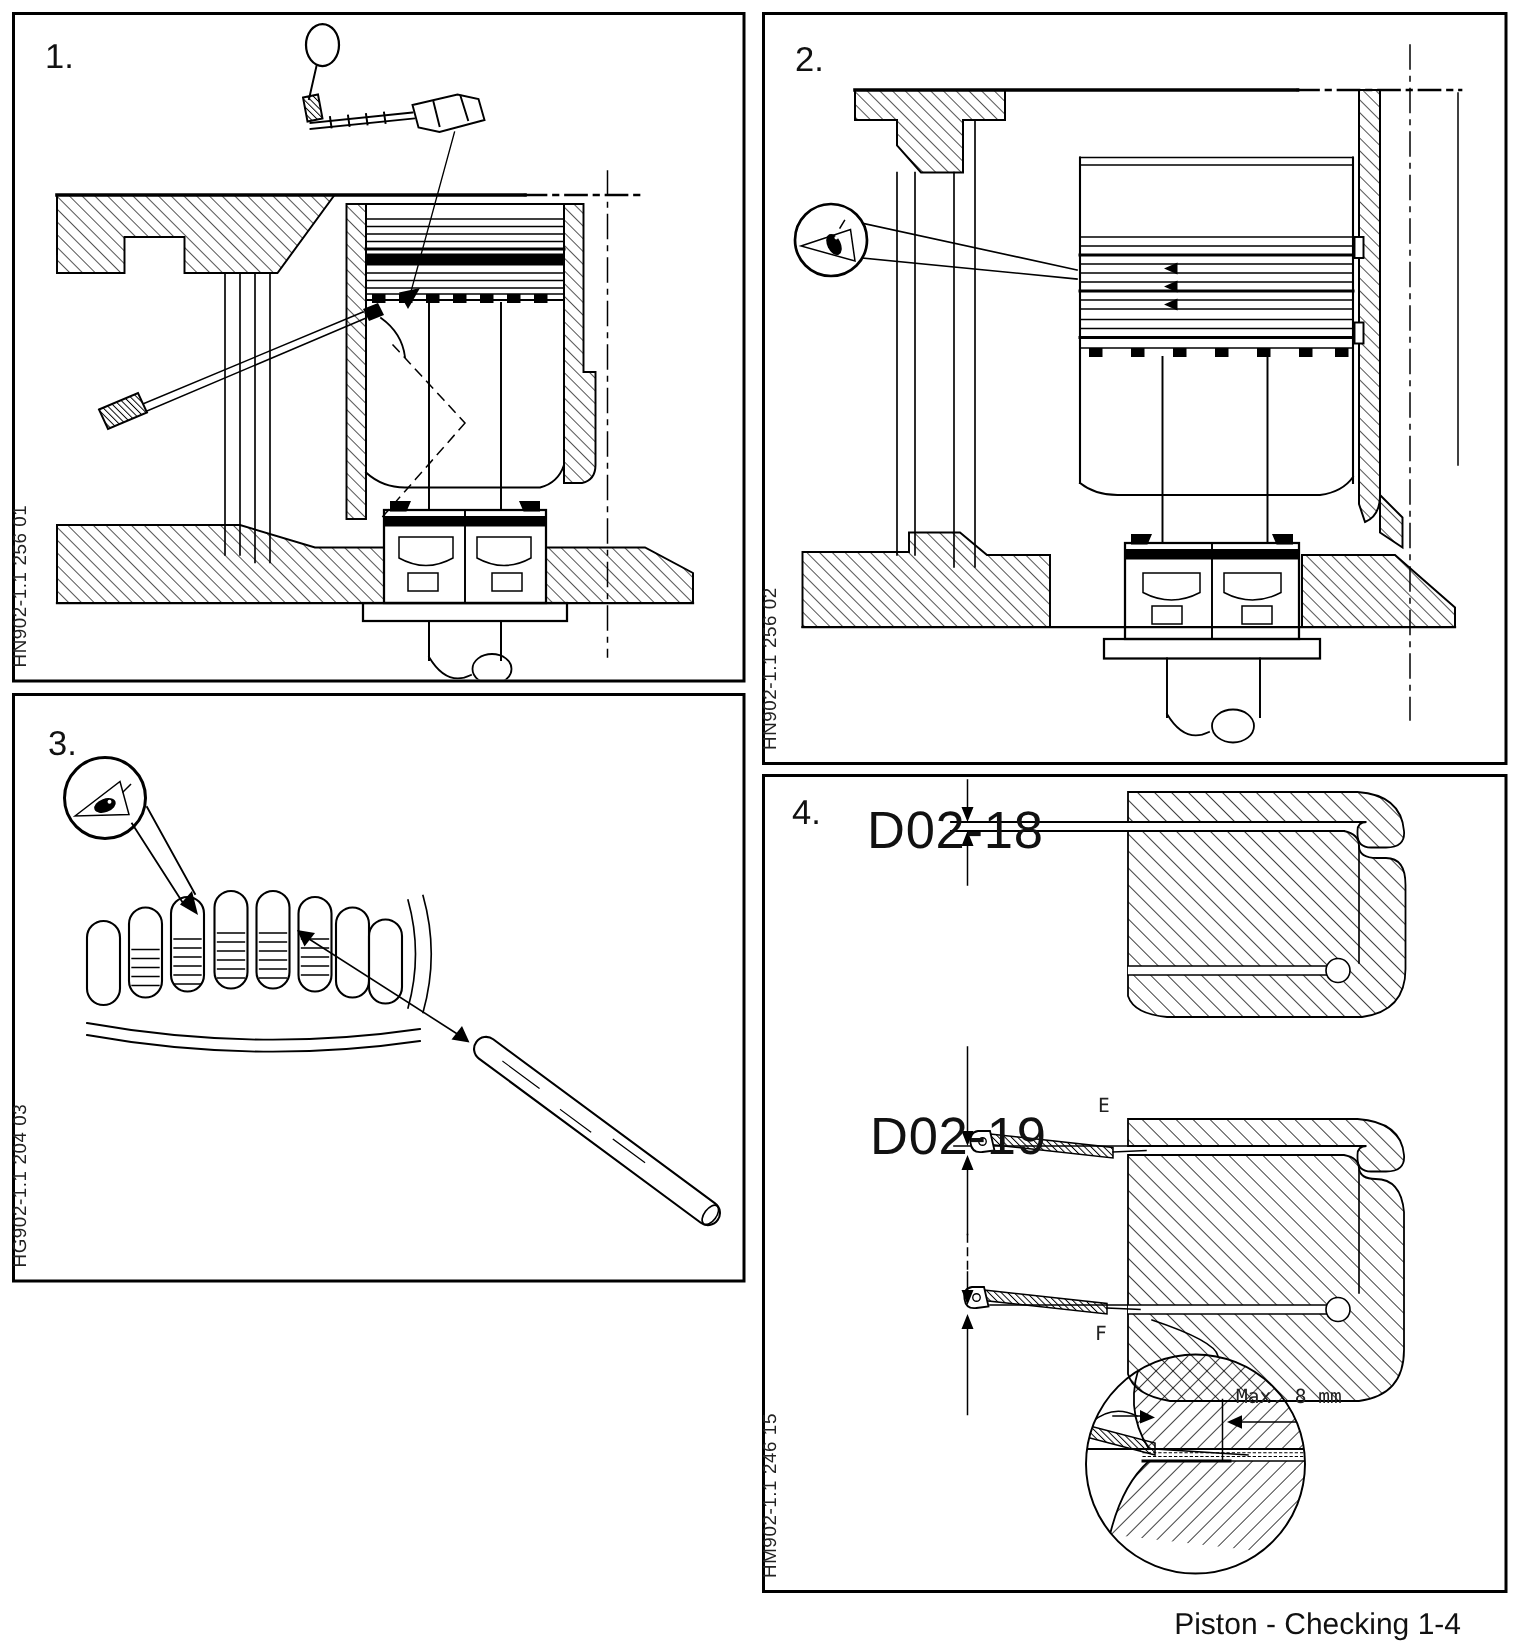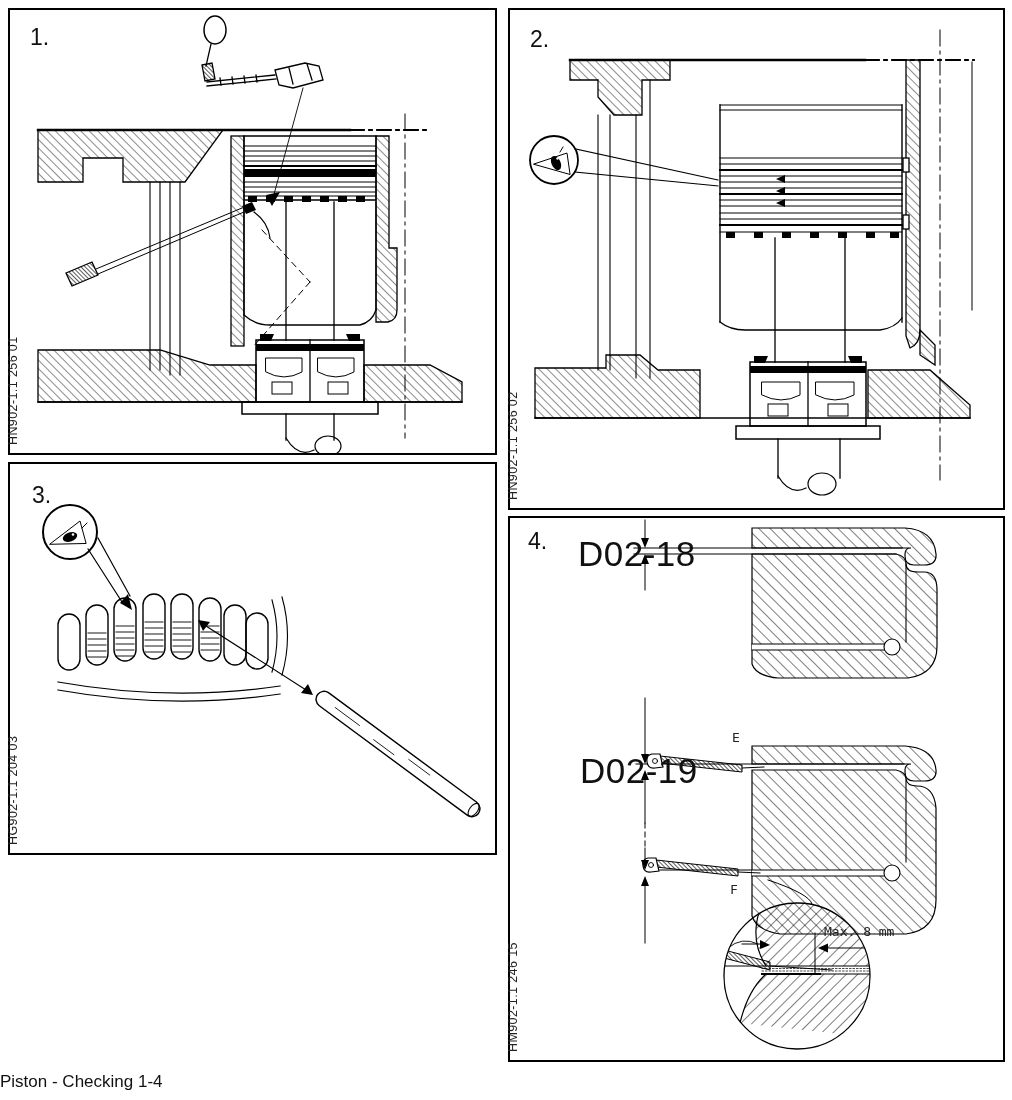--- a/index.html
+++ b/index.html
@@ -14,21 +14,21 @@
   #panel4{left:508px;top:516px;width:497px;height:546px;}
   .panel svg{position:absolute;left:0;top:0;}
   .panel-num{position:absolute;font-size:23px;color:#111;z-index:3;}
   .fig-code{
     position:absolute;left:10px;bottom:8px;transform-origin:0 100%;
     transform:rotate(-90deg);font-size:12.5px;letter-spacing:.4px;
     white-space:nowrap;color:#222;z-index:3;
   }
   .dim-label{position:absolute;font-size:35px;letter-spacing:.5px;color:#111;z-index:3;margin-left:40px;}
   .mono-label{position:absolute;font-family:"DejaVu Sans Mono",monospace;font-size:13px;color:#222;z-index:3;}
-  .caption{position:absolute;top:1072px;left:0;width:974px;text-align:left;font-size:17px;color:#111;}
+  .caption{position:absolute;top:1072px;left:0;width:974px;text-align:right;font-size:20px;color:#111;}
 </style>
 </head>
 <body>
 
 <div class="panel" id="panel1">
   <div class="panel-num" style="left:20px;top:14px">1.</div>
   <div class="fig-code">HN902-1.1 256 01</div>
   <svg width="485" height="443" viewBox="0 0 485 443">
     <defs>
       <pattern id="p1h" width="6" height="6" patternUnits="userSpaceOnUse" patternTransform="rotate(-45)">
@@ -244,21 +244,21 @@
         <ellipse cx="482" cy="290" rx="4" ry="7.5" stroke-width="1.1"></ellipse>
       </g>
     </g>
   </svg>
 </div>
 
 <div class="panel" id="panel4">
   <div class="panel-num" style="left:18px;top:10px">4.</div>
   <div class="fig-code">HM902-1.1 246 15</div>
   <div class="dim-label" style="left:28px;top:16px">D02-18</div>
-  <div class="dim-label" style="left:30px;top:233px">D02-19</div>
+  <div class="dim-label" style="left:30px;top:220px">D02-19</div>
   <div class="mono-label" style="left:222px;top:212px">E</div>
   <div class="mono-label" style="left:220px;top:364px">F</div>
   <div class="mono-label" style="left:314px;top:406px">Max. 8 mm</div>
   <svg width="493" height="542" viewBox="0 0 493 542">
     <defs>
       <pattern id="p4a" width="8" height="8" patternUnits="userSpaceOnUse" patternTransform="rotate(-45)">
         <line x1="0" y1="0" x2="0" y2="8" stroke="#000" stroke-width="1"></line>
       </pattern>
       <pattern id="p4b" width="8" height="8" patternUnits="userSpaceOnUse" patternTransform="rotate(45)">
         <line x1="0" y1="0" x2="0" y2="8" stroke="#000" stroke-width="1"></line>

